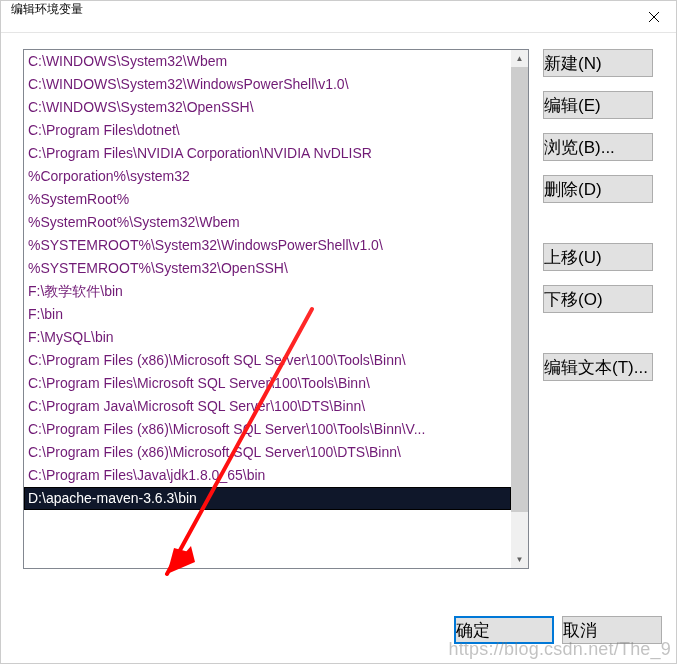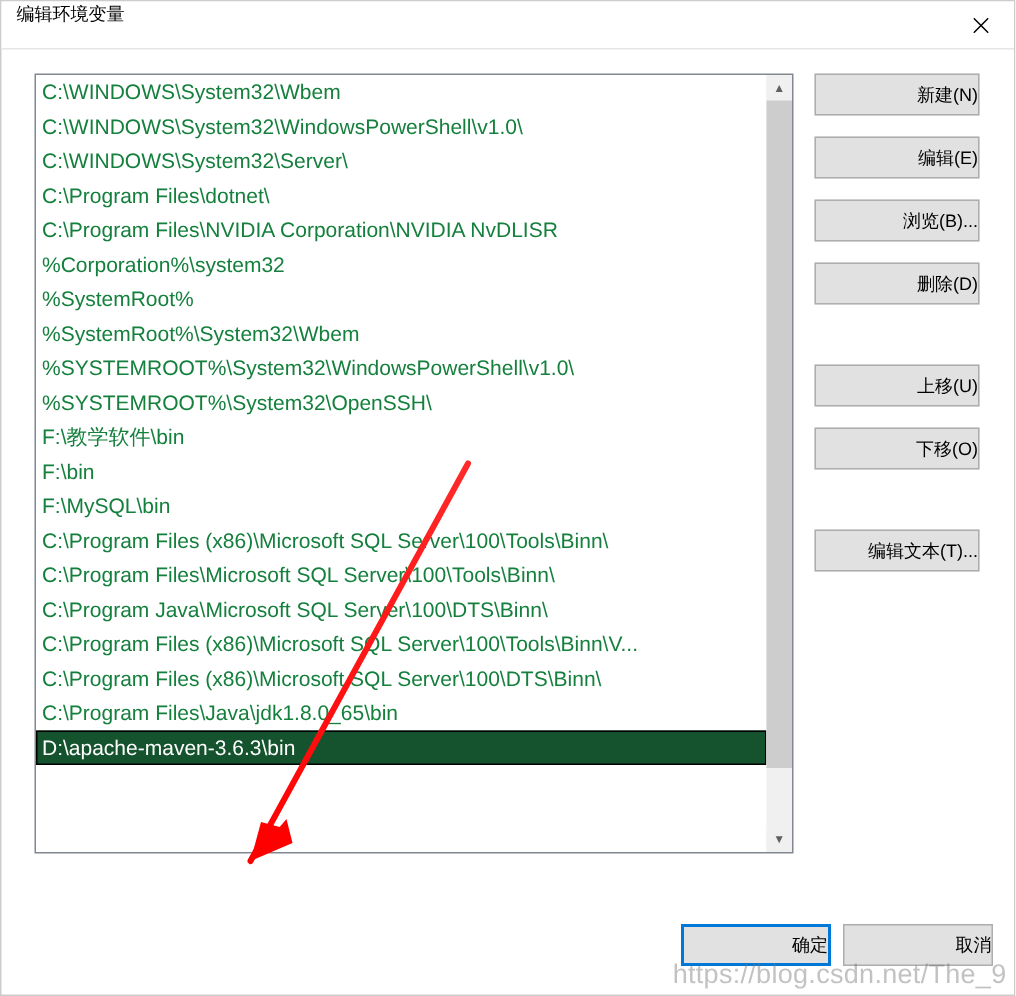--- a/index.html
+++ b/index.html
@@ -60,25 +60,25 @@
       top: 0; left: 0; right: 17px; bottom: 0;
       overflow: hidden;
     }
     .list-item {
       font-size: 14px;
       line-height: 23px;
       padding: 0 4px;
       white-space: nowrap;
       overflow: hidden;
       text-overflow: ellipsis;
-      color: #15803d;
+      color: #701a75;
       cursor: default;
     }
     .list-item.selected {
-      background: #14532d;
+      background: #0f172a;
       color: #fff;
       border: 1px solid #000;
       padding: 0 3px;
       line-height: 21px;
     }
     .scrollbar {
       position: absolute;
       top: 0; right: 0; bottom: 0;
       width: 17px;
       background: #f0f0f0;
@@ -103,27 +103,27 @@
       display: flex;
       flex-direction: column;
       padding-left: 14px;
       gap: 0;
     }
     .btn {
       width: 110px;
       height: 28px;
       background: #e1e1e1;
       border: 1px solid #adadad;
-      font-size: 12px;
+      font-size: 17px;
       font-family: inherit;
       color: #000;
       cursor: pointer;
       display: flex;
       align-items: center;
-      justify-content: flex-end;
+      justify-content: flex-start;
       margin-bottom: 8px;
     }
     .gap-small { height: 6px; }
     .gap-large { height: 32px; }
     .footer {
       height: 58px;
       display: flex;
       align-items: center;
       justify-content: flex-end;
       padding-right: 14px;
@@ -166,21 +166,21 @@
           <path d="M0 0 L10 10 M10 0 L0 10" stroke="currentColor" stroke-width="1" fill="none"></path>
         </svg>
     </div>
   </div>
 
   <div class="content">
     <div class="listwrap">
       <div class="list" id="list">
           <div class="list-item">C:\WINDOWS\System32\Wbem</div>
           <div class="list-item">C:\WINDOWS\System32\WindowsPowerShell\v1.0\</div>
-          <div class="list-item">C:\WINDOWS\System32\Server\</div>
+          <div class="list-item">C:\WINDOWS\System32\OpenSSH\</div>
           <div class="list-item">C:\Program Files\dotnet\</div>
           <div class="list-item">C:\Program Files\NVIDIA Corporation\NVIDIA NvDLISR</div>
           <div class="list-item">%Corporation%\system32</div>
           <div class="list-item">%SystemRoot%</div>
           <div class="list-item">%SystemRoot%\System32\Wbem</div>
           <div class="list-item">%SYSTEMROOT%\System32\WindowsPowerShell\v1.0\</div>
           <div class="list-item">%SYSTEMROOT%\System32\OpenSSH\</div>
           <div class="list-item">F:\教学软件\bin</div>
           <div class="list-item">F:\bin</div>
           <div class="list-item">F:\MySQL\bin</div>

